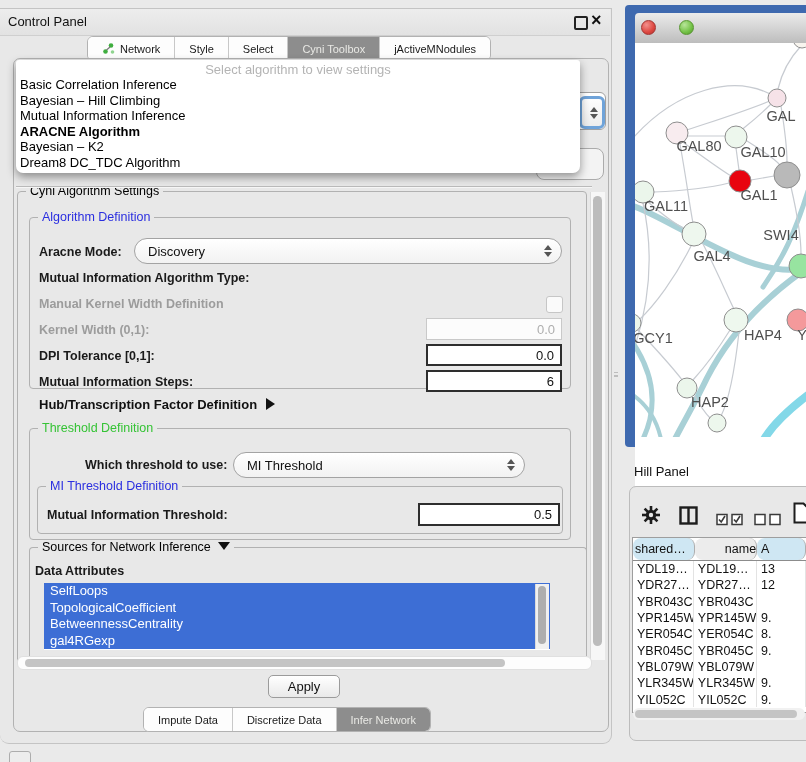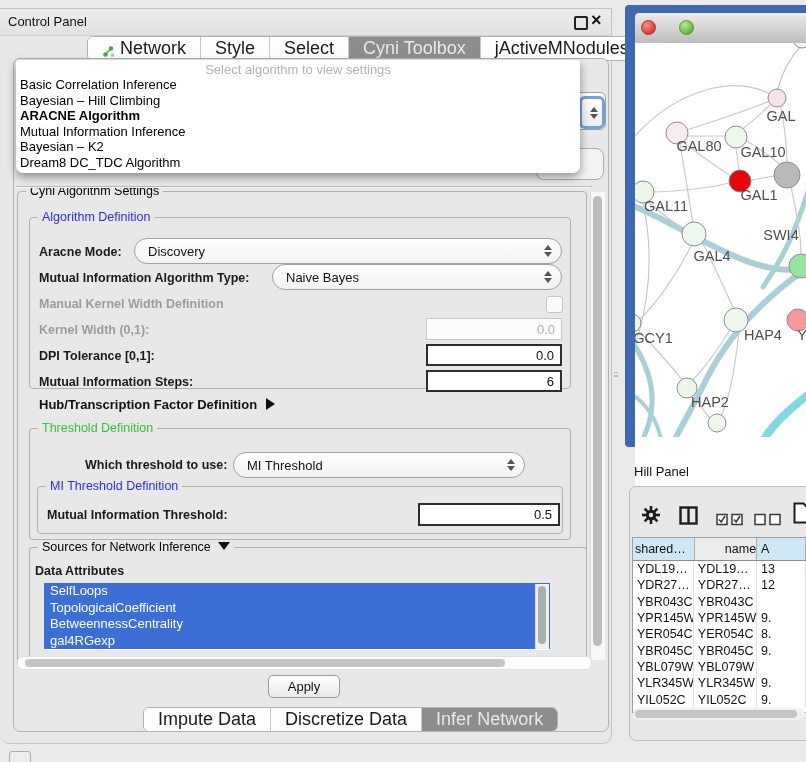--- a/index.html
+++ b/index.html
@@ -5,21 +5,21 @@
   html,body{margin:0;padding:0;background:#eaeaea;font-family:"Liberation Sans",sans-serif;}
   .screen{position:relative;width:806px;height:762px;background:#eaeaea;overflow:hidden;}
   .abs{position:absolute;}
   
   .cp-window{position:absolute;left:0;top:8px;width:611px;height:734px;background:#e8e8e8;border:1px solid #c4c4c4;border-left:none;border-radius:0 0 9px 9px;}
   .cp-titlebar{position:absolute;left:0;top:8px;width:611px;height:26px;background:linear-gradient(#ededed,#e2e2e2);border-bottom:1px solid #cfcfcf;}
   .cp-title{position:absolute;left:9px;top:5px;font-size:13px;color:#111;}
   .float-ic{position:absolute;left:575px;top:7px;width:10px;height:10px;border:2px solid #222;border-radius:2px;background:transparent;}
   .close-ic{position:absolute;left:592px;top:1px;font-size:18px;font-weight:900;color:#111;}
   
-  .segbar{position:absolute;display:flex;height:23px;background:#fff;border:1px solid #b2b2b2;border-radius:6px;overflow:hidden;font-size:18px;color:#1a1a1a;}
+  .segbar{position:absolute;display:flex;height:23px;background:#fff;border:1px solid #b2b2b2;border-radius:6px;overflow:hidden;font-size:11px;color:#1a1a1a;}
   .seg{display:flex;align-items:center;padding:0 14px;border-right:1px solid #c8c8c8;background:#fdfdfd;white-space:nowrap;}
   .seg:last-child{border-right:none;}
   .seg.sel{background:#8d8d8d;color:#e9e9e5;}
   .netic{display:inline-block;margin-right:5px;width:13px;height:13px;}
   
   .content-panel{position:absolute;left:13px;top:58px;width:594px;height:672px;background:#e8e8e8;border:1px solid #b2b2b2;border-radius:7px;}
   .grp{position:absolute;border:1px solid #b1b1b1;border-radius:4px;}
   .chip{position:absolute;top:-8px;left:8px;background:#e8e8e8;padding:0 4px;font-size:12.5px;white-space:nowrap;}
   .chip.blue{color:#2a2ee0;}
   .chip.green{color:#35c335;}
@@ -56,21 +56,21 @@
   
   .net-frame{position:absolute;left:625px;top:5px;width:181px;height:442px;background:#3e69af;border-radius:4px 0 0 4px;}
   .net-titlebar{position:absolute;left:10px;top:8px;width:171px;height:30px;background:linear-gradient(#ebebeb,#bdbdbd);border-bottom:1px solid #979797;border-radius:4px 0 0 0;}
   .light{position:absolute;top:7px;width:13px;height:13px;border-radius:50%;}
   .net-canvas{position:absolute;left:10px;top:38px;width:171px;height:483px;background:#fff;overflow:hidden;}
   
   .tp-title{position:absolute;left:634px;top:464px;font-size:13px;color:#111;}
   .tp-window{position:absolute;left:629px;top:486px;width:190px;height:253px;background:#e8e8e8;border:1px solid #bcbcbc;border-radius:7px;}
   .tp-table{position:absolute;left:632px;top:537px;width:174px;height:176px;background:#fff;border:1px solid #9e9e9e;border-right:none;box-sizing:border-box;overflow:hidden;}
   .thead{display:flex;height:22px;border-bottom:1px solid #8c8c8c;font-size:12.5px;color:#111;}
-  .th{box-sizing:border-box;border-right:1px solid #aeaeae;display:flex;align-items:center;}
+  .th{box-sizing:border-box;border-right:1px solid #aeaeae;display:flex;align-items:center;border-radius:8px;}
   .th.hl{background:#cfe7f3;}
   .th.plain{background:#ececec;}
   .tbody{height:146px;overflow:hidden;}
   .trow{display:flex;height:16.3px;font-size:12.5px;color:#111;}
   .td{box-sizing:border-box;padding-left:4px;border-right:1px solid #e3e3e3;white-space:nowrap;overflow:hidden;display:flex;align-items:center;}
   .mini-box{position:absolute;left:9px;top:751px;width:20px;height:11px;border:1px solid #adadad;background:#ededed;border-radius:3px 3px 0 0;}
   .splitter{position:absolute;left:613px;top:368px;width:6px;height:12px;display:flex;flex-direction:column;gap:2px;align-items:center;justify-content:center;}
   .splitter i{width:4px;height:1.5px;background:#bdbdbd;display:block;}
 </style>
 </head>
@@ -135,27 +135,20 @@
   </div>
   <span class="lbl" style="left:39px;top:245px;">Aracne Mode:</span>
   <div class="combo" style="left:134px;top:238px;width:428px;height:26px;">
     <span>Discovery</span>
     <span class="spin">
         <i class="up"></i>
         <i class="dn"></i>
       </span>
   </div>
   <span class="lbl" style="left:39px;top:271px;">Mutual Information Algorithm Type:</span>
-  <div class="combo" style="left:272px;top:264px;width:290px;height:26px;">
-    <span>Naive Bayes</span>
-    <span class="spin">
-        <i class="up"></i>
-        <i class="dn"></i>
-      </span>
-  </div>
   <span class="lbl dis" style="left:39px;top:297px;">Manual Kernel Width Definition</span>
   <span class="chk" style="left:546px;top:296px;"></span>
   <span class="lbl dis" style="left:39px;top:323px;">Kernel Width (0,1):</span>
   <div class="fld dis" style="left:426px;top:318px;width:136px;height:22px;">
     <span>0.0</span>
   </div>
   <span class="lbl" style="left:39px;top:349px;">DPI Tolerance [0,1]:</span>
   <div class="fld" style="left:426px;top:344px;width:136px;height:22px;">
     <span>0.0</span>
   </div>
@@ -217,22 +210,22 @@
       <div class="seg sel">
         <span>Infer Network</span>
       </div>
     </div>
 
   <div class="popup">
     <div class="popup-head">Select algorithm to view settings</div>
     <div class="algo-items" id="algo-list">
         <div class="algo-item">Basic Correlation Inference</div>
         <div class="algo-item">Bayesian – Hill Climbing</div>
+        <div class="algo-item">Mutual Information Inference</div>
         <div class="algo-item sel">ARACNE Algorithm</div>
-        <div class="algo-item">Mutual Information Inference</div>
         <div class="algo-item">Bayesian – K2</div>
         <div class="algo-item">Dream8 DC_TDC Algorithm</div>
       </div>
   </div>
 
   <div class="mini-box"></div>
   <div class="splitter">
       <i></i>
       <i></i>
     </div>

